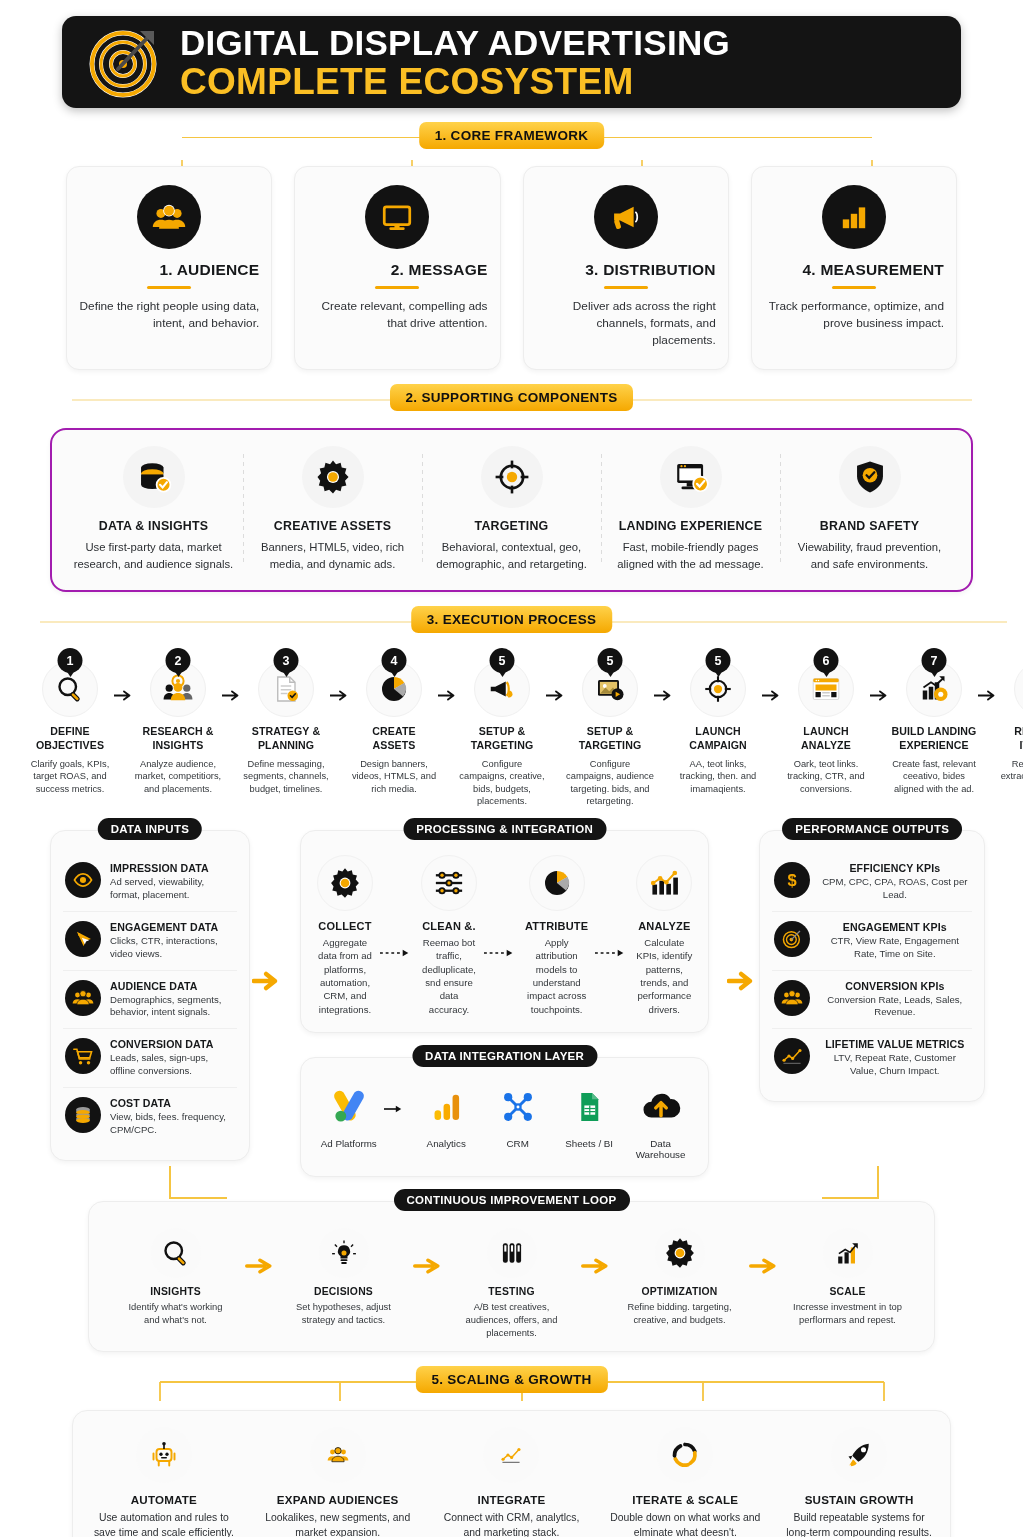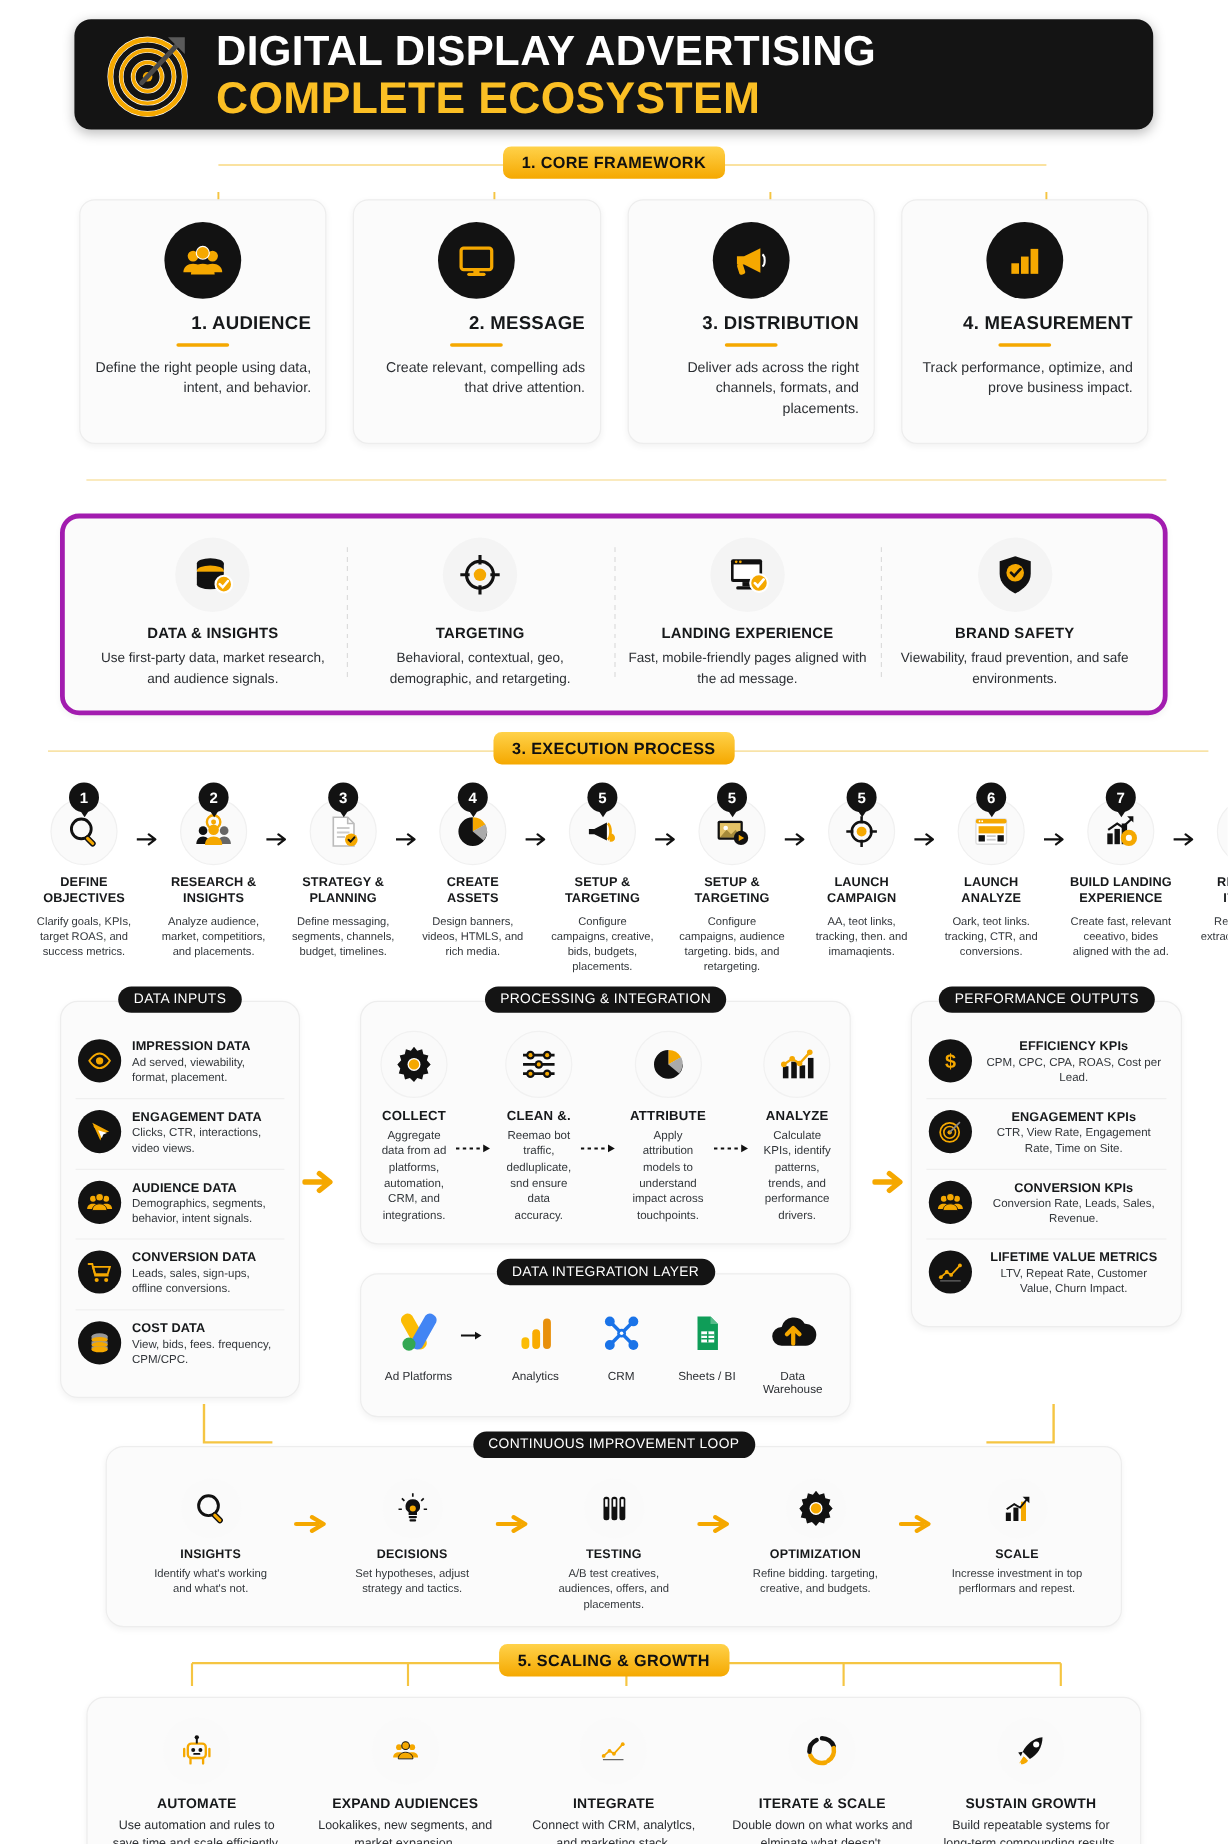--- a/index.html
+++ b/index.html
@@ -40,21 +40,21 @@
   .circ-dark{
     width:64px;height:64px;border-radius:50%;background:#121212;
     margin:0 auto 12px;display:flex;align-items:center;justify-content:center;
   }
   .core-title{font-size:15.5px;font-weight:bold;letter-spacing:.2px;}
   .rule{width:44px;height:3px;background:#F5A800;margin:7px auto 9px;border-radius:2px;}
   .core-desc{font-size:11.8px;line-height:1.45;color:#2c2f33;}
 
   
   .support-panel{
-    margin:14px 38px 0;background:#fbfbfb;border:4px solid #a21caf;border-radius:16px;
+    margin:14px 38px 0;background:#fbfbfb;border:2px solid #a21caf;border-radius:16px;
     display:flex;padding:16px 12px 18px;box-shadow:0 2px 5px rgba(0,0,0,.05);
   }
   .support-item{flex:1;text-align:center;padding:0 8px;position:relative;}
   .support-item + .support-item::before{
     content:"";position:absolute;left:0;top:8px;bottom:8px;width:1px;
     background:repeating-linear-gradient(#dcdcdc 0 4px,transparent 4px 8px);
   }
   .circ-light{
     width:62px;height:62px;border-radius:50%;background:#f4f4f4;
     margin:0 auto 11px;display:flex;align-items:center;justify-content:center;
@@ -82,21 +82,21 @@
 
   
   .mid{position:relative;margin-top:22px;padding:0 38px;}
   .mid-grid{display:flex;align-items:flex-start;gap:0;}
   .panel{
     background:#fbfbfb;border:1px solid #ededed;border-radius:15px;
     box-shadow:0 2px 5px rgba(0,0,0,.05);position:relative;
   }
   .pill{
     position:absolute;top:-13px;left:50%;transform:translateX(-50%);
-    background:#141414;color:#fff;font-size:11.5px;font-weight:normal;
+    background:#141414;color:#fff;font-size:11.5px;font-weight:bold;
     padding:5px 13px;border-radius:14px;white-space:nowrap;z-index:5;letter-spacing:.3px;
   }
   .side-panel{width:200px;flex:0 0 200px;padding:22px 12px 14px;}
   .kv{display:flex;gap:9px;padding:9px 2px;align-items:flex-start;}
   .kv + .kv{border-top:1px solid #efefef;}
   .kv-ic{width:36px;height:36px;flex:0 0 36px;border-radius:50%;background:#121212;
     display:flex;align-items:center;justify-content:center;}
   .kv-t{font-size:10.6px;font-weight:bold;letter-spacing:.1px;}
   .kv-d{font-size:9.6px;line-height:1.35;color:#33373b;margin-top:2px;}
 
@@ -237,39 +237,51 @@
         <div class="core-desc">Track performance, optimize, and prove business impact.</div>
       </div>
 
     </div>
   </div>
 
   <div class="sec-band">
     <svg style="position:absolute;left:0;top:15px;width:1023px;height:2px;">
       <line x1="60" y1="1" x2="960" y2="1" stroke="#F8E3A8" stroke-width="1.4"></line>
     </svg>
+    <div class="badge">2. SUPPORTING COMPONENTS</div>
   </div>
 
   <div class="support-panel">
     <div class="support-item">
       <div class="circ-light">
         <svg viewBox="0 0 44 44" width="38" height="38">
           <ellipse cx="20" cy="11" rx="13" ry="5" fill="#111"></ellipse>
           <rect x="7" y="11" width="26" height="7" fill="#111"></rect>
           <ellipse cx="20" cy="18" rx="13" ry="5" fill="#F5A800"></ellipse>
           <rect x="7" y="19" width="26" height="6" fill="#111"></rect>
           <ellipse cx="20" cy="25" rx="13" ry="5" fill="#111"></ellipse>
           <rect x="7" y="25" width="26" height="6" fill="#111"></rect>
           <ellipse cx="20" cy="31" rx="13" ry="5" fill="#111"></ellipse>
           <circle cx="33" cy="31" r="8" fill="#F5A800" stroke="#fff" stroke-width="2"></circle>
           <path d="M29 31l3 3 5-6" stroke="#fff" stroke-width="2.4" fill="none" stroke-linecap="round"></path>
         </svg>
       </div>
       <div class="sup-title">DATA &amp; INSIGHTS</div>
       <div class="sup-desc">Use first-party data, market research, and audience signals.</div>
+    </div>
+    <div class="support-item">
+      <div class="circ-light">
+        <svg viewBox="0 0 44 44" width="38" height="38">
+          <path d="M22 3l3.5 4.2 5.3-1.6 1.3 5.4 5.4 1.3-1.6 5.3L40 22l-4.1 4.4 1.6 5.3-5.4 1.3-1.3 5.4-5.3-1.6L22 41l-4.4-4.2-5.3 1.6-1.3-5.4-5.4-1.3 1.6-5.3L4 22l4.2-4.4-1.6-5.3 5.4-1.3 1.3-5.4 5.3 1.6z" fill="#111"></path>
+          <circle cx="22" cy="22" r="7" fill="#fff"></circle>
+            <circle cx="22" cy="22" r="5.6" fill="#F5A800"></circle>
+        </svg>
+      </div>
+      <div class="sup-title">CREATIVE ASSETS</div>
+      <div class="sup-desc">Banners, HTML5, video, rich media, and dynamic ads.</div>
     </div>
     <div class="support-item">
       <div class="circ-light">
         <svg viewBox="0 0 44 44" width="38" height="38">
           <circle cx="22" cy="22" r="13" fill="none" stroke="#111" stroke-width="3"></circle>
           <circle cx="22" cy="22" r="6" fill="#F5A800"></circle>
           <line x1="22" y1="3" x2="22" y2="12" stroke="#111" stroke-width="3"></line>
           <line x1="22" y1="32" x2="22" y2="41" stroke="#111" stroke-width="3"></line>
           <line x1="3" y1="22" x2="12" y2="22" stroke="#111" stroke-width="3"></line>
           <line x1="32" y1="22" x2="41" y2="22" stroke="#111" stroke-width="3"></line>

